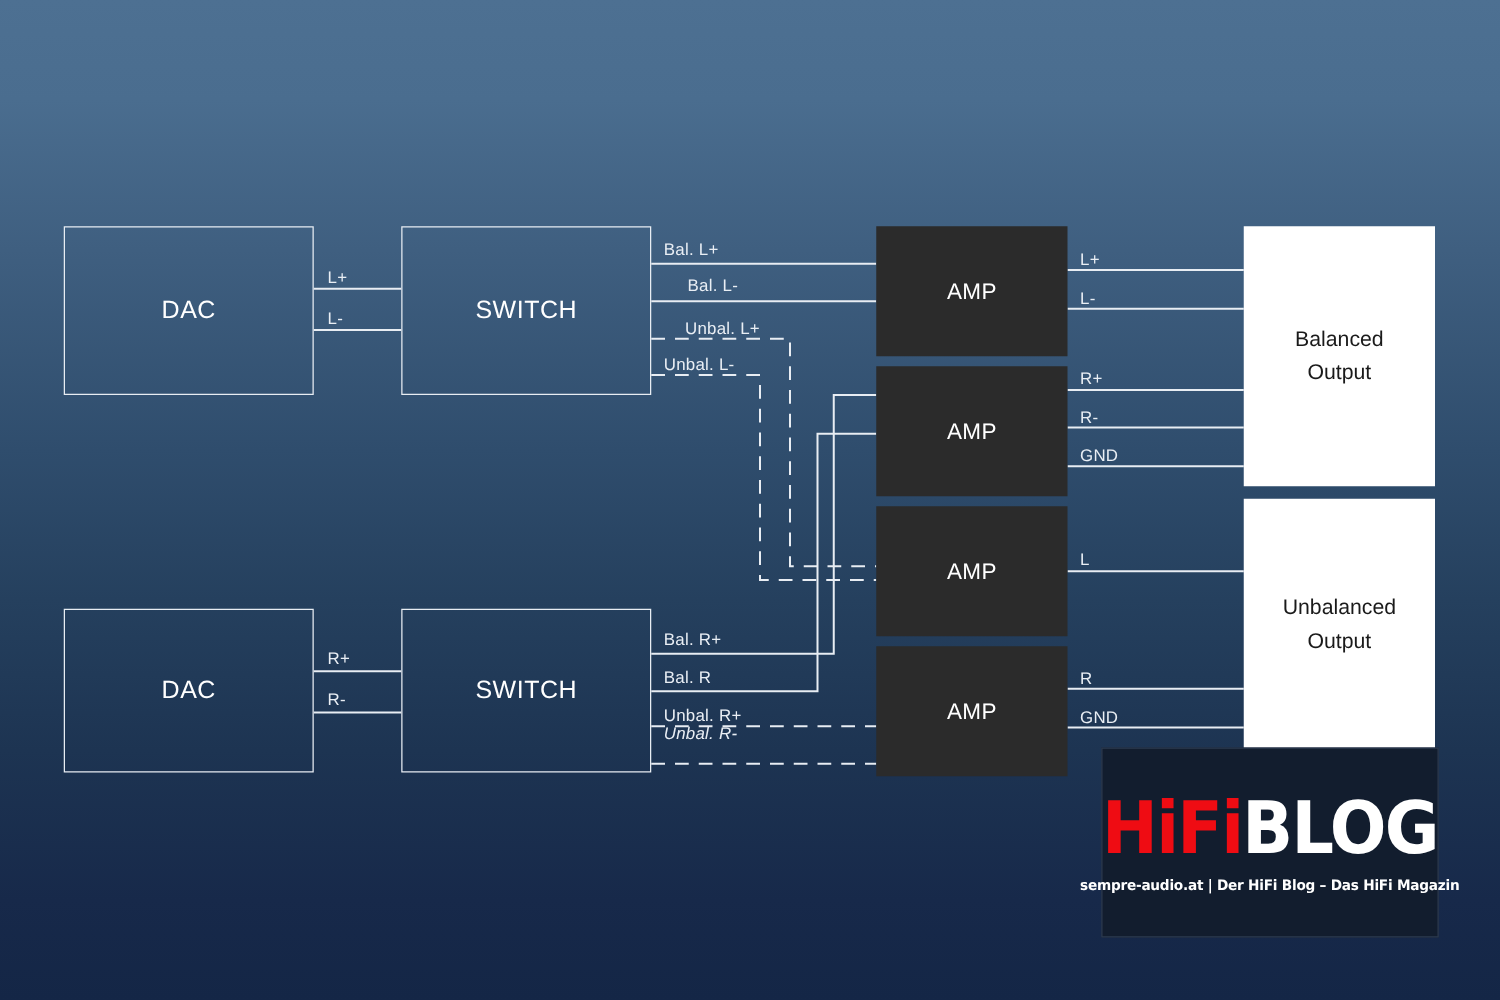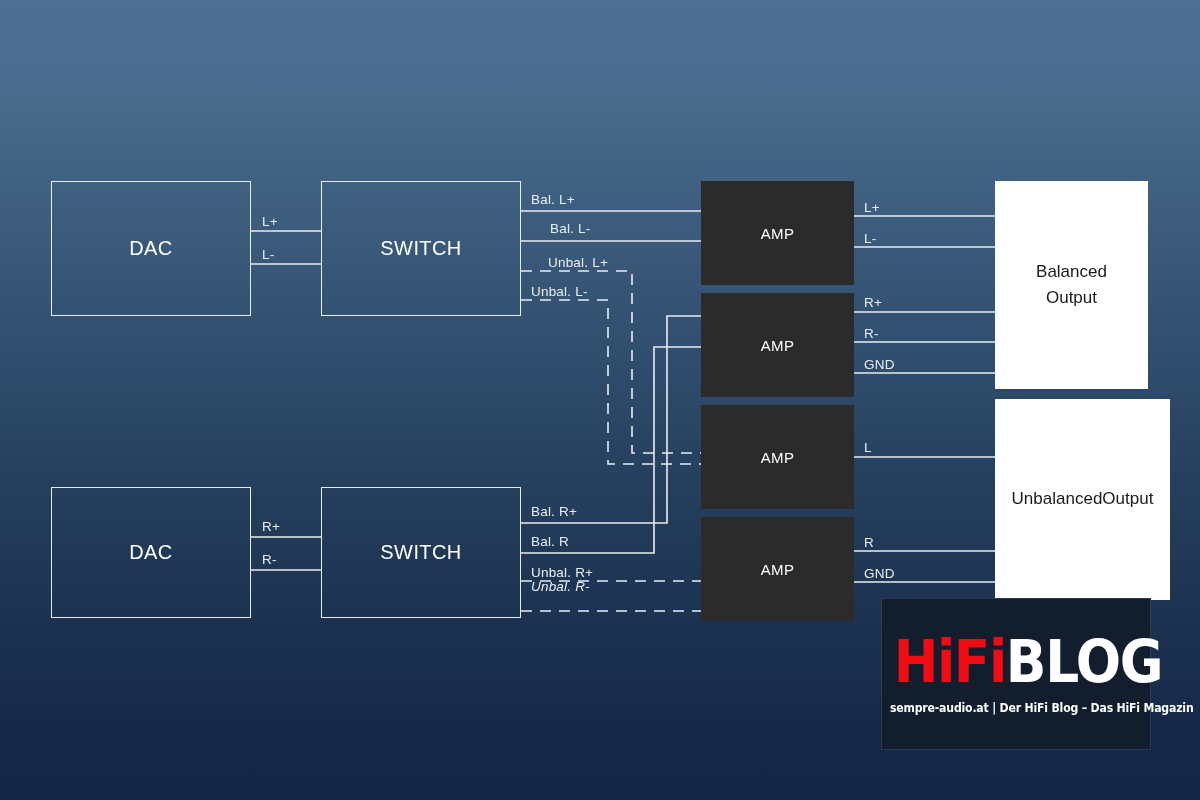--- a/index.html
+++ b/index.html
@@ -45,21 +45,21 @@
   .box-outline {
     border: 1.6px solid #e8edf3;
     background: transparent;
     color: #ffffff;
     font-size: 20px;
     letter-spacing: .4px;
   }
   .box-amp {
     background: #2b2b2b;
     color: #ffffff;
-    font-size: 15px;
+    font-size: 18px;
     letter-spacing: .3px;
     border: none;
   }
   .box-white {
     background: #ffffff;
     color: #1a1a1a;
     font-size: 17px;
     line-height: 1.55;
     border: none;
   }
@@ -83,21 +83,21 @@
     position: absolute;
     left: 881px;
     top: 598px;
     width: 270px;
     height: 152px;
     background: #121d2e;
     border: 1px solid #2c3b50;
     box-sizing: border-box;
     display: flex;
     flex-direction: column;
-    align-items: flex-start;
+    align-items: center;
     justify-content: center;
   }
   #logo-word {
     font-family: "DejaVu Sans", sans-serif;
     font-weight: 700;
     font-size: 58px;
     line-height: 1;
     letter-spacing: -1.5px;
     display: flex;
     align-items: baseline;
@@ -186,21 +186,21 @@
   </div>
   <div class="box box-amp" style="left:701px; top:517px; width:153px; height:104px;">
     <span>AMP</span>
   </div>
 
   <div class="box box-white" style="left:995px; top:181px; width:153px; height:208px; flex-direction:column;">
     <span>Balanced</span>
     <span>Output</span>
   </div>
 
-  <div class="box box-white" style="left:995px; top:399px; width:175px; height:201px; flex-direction:row;">
+  <div class="box box-white" style="left:995px; top:399px; width:153px; height:201px; flex-direction:column;">
     <span>Unbalanced</span>
     <span>Output</span>
   </div>
 
   <div class="box-white-shadow" style="left:995px; top:600px; width:153px; height:16px;"></div>
 
   <div class="wlabel" style="left:262px; top:215px;">L+</div>
   <div class="wlabel" style="left:262px; top:248px;">L-</div>
   <div class="wlabel" style="left:262px; top:520px;">R+</div>
   <div class="wlabel" style="left:262px; top:553px;">R-</div>

